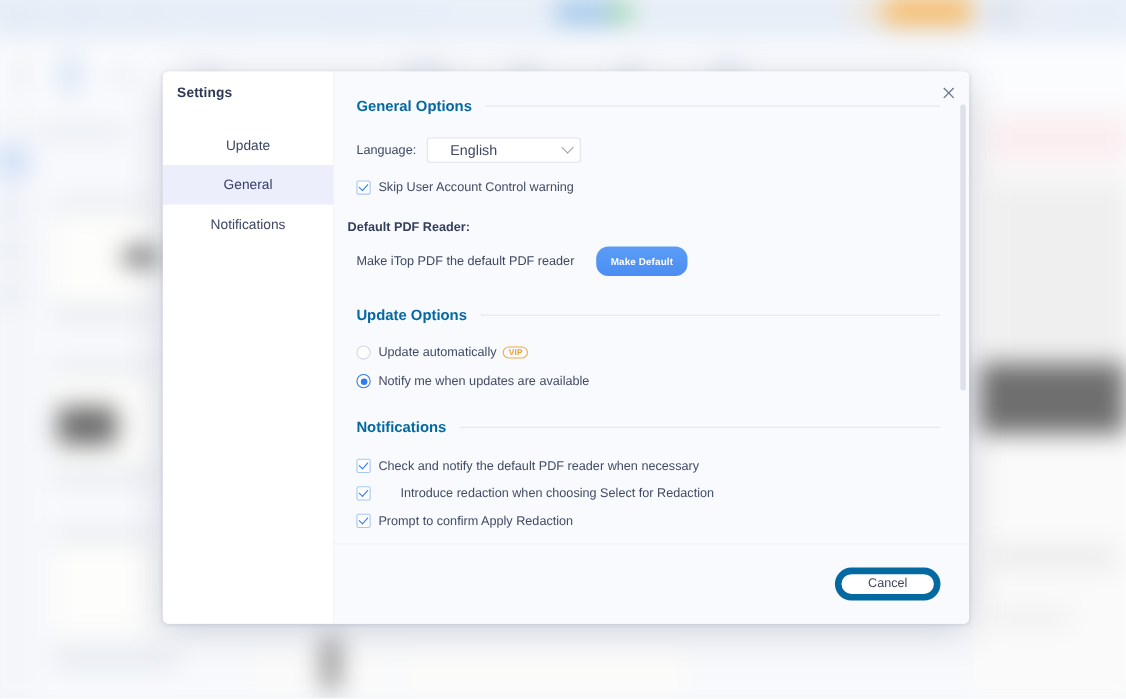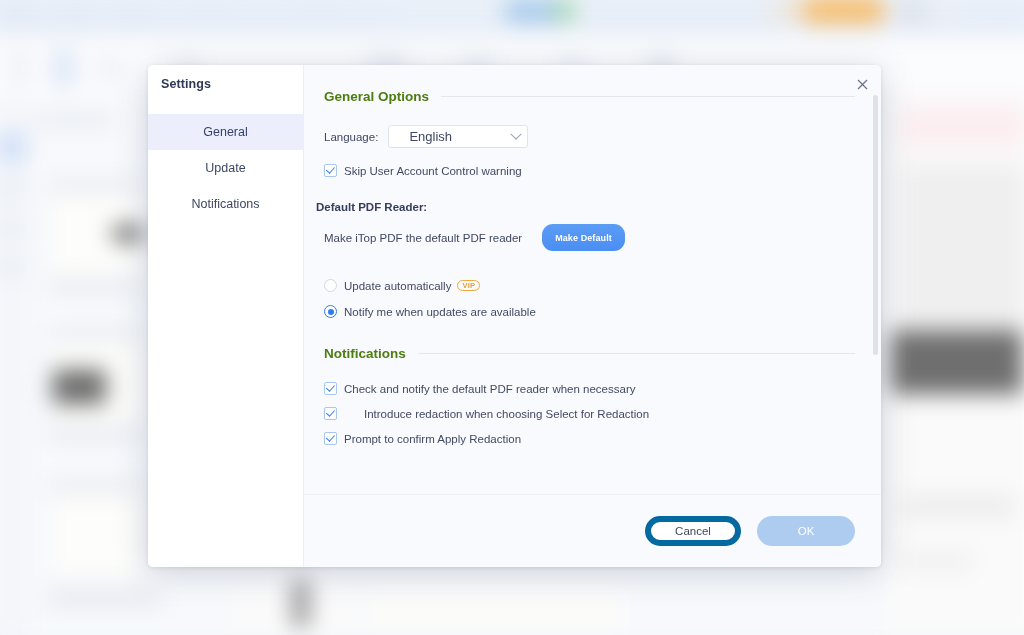--- a/index.html
+++ b/index.html
@@ -142,21 +142,21 @@
   }
 
   .section-head {
     display: flex;
     align-items: center;
     margin: 0 26px 0 20px;
   }
   .section-head .txt {
     font-size: 13.5px;
     font-weight: bold;
-    color: #4d7c0f;
+    color: #0369a1;
     white-space: nowrap;
   }
   .section-head .rule {
     flex: 1;
     height: 1px;
     background: #e3e7ef;
     margin-left: 12px;
   }
 
   .row { margin-left: 20px; display: flex; align-items: center; }
@@ -399,25 +399,25 @@
     <div class="bg-dark" style="left:880px;top:330px;width:128px;height:62px;background:#6f6f6f;"></div>
     <div class="bg-chip" style="left:890px;top:490px;width:110px;height:22px;background:#ececec;"></div>
     <div class="bg-chip" style="left:890px;top:545px;width:70px;height:18px;background:#f0f0f0;"></div>
   </div>
 
   <div class="dialog">
 
     <div class="dlg-side">
       <div class="dlg-title">Settings</div>
       <div class="nav-list">
+        <div class="nav-item">
+          <span>Update</span>
+        </div>
         <div class="nav-item active">
           <span>General</span>
-        </div>
-        <div class="nav-item">
-          <span>Update</span>
         </div>
         <div class="nav-item">
           <span>Notifications</span>
         </div>
       </div>
     </div>
 
     <div class="dlg-main">
 
       <div class="close-btn">
@@ -447,20 +447,24 @@
           <span class="cbx-label">Skip User Account Control warning</span>
         </div>
 
         <div class="sub-strong" style="margin-bottom:11px;">Default PDF Reader:</div>
 
         <div class="row" style="margin-bottom:28px;">
           <span class="lbl">Make iTop PDF the default PDF reader</span>
           <button class="make-default">Make Default</button>
         </div>
 
+        <div class="section-head" style="margin-bottom:20px;">
+          <span class="txt">Update Options</span>
+          <span class="rule"></span>
+        </div>
 
         <div class="row" style="margin-bottom:13px;">
           <span class="rdo"></span>
           <span class="rdo-label">Update automatically</span>
           <span class="vip">VIP</span>
         </div>
 
         <div class="row" style="margin-bottom:28px;">
           <span class="rdo selected"></span>
           <span class="rdo-label">Notify me when updates are available</span>
@@ -485,18 +489,17 @@
           <span class="cbx checked"></span>
           <span class="cbx-label">Prompt to confirm Apply Redaction</span>
         </div>
 
         <div class="scroll-track"></div>
         <div class="scroll-thumb"></div>
       </div>
 
       <div class="dlg-foot">
         <button class="btn-cancel">Cancel</button>
-        <button class="btn-ok">OK</button>
       </div>
 
     </div>
   </div>
 </div>
 
 </body></html>

